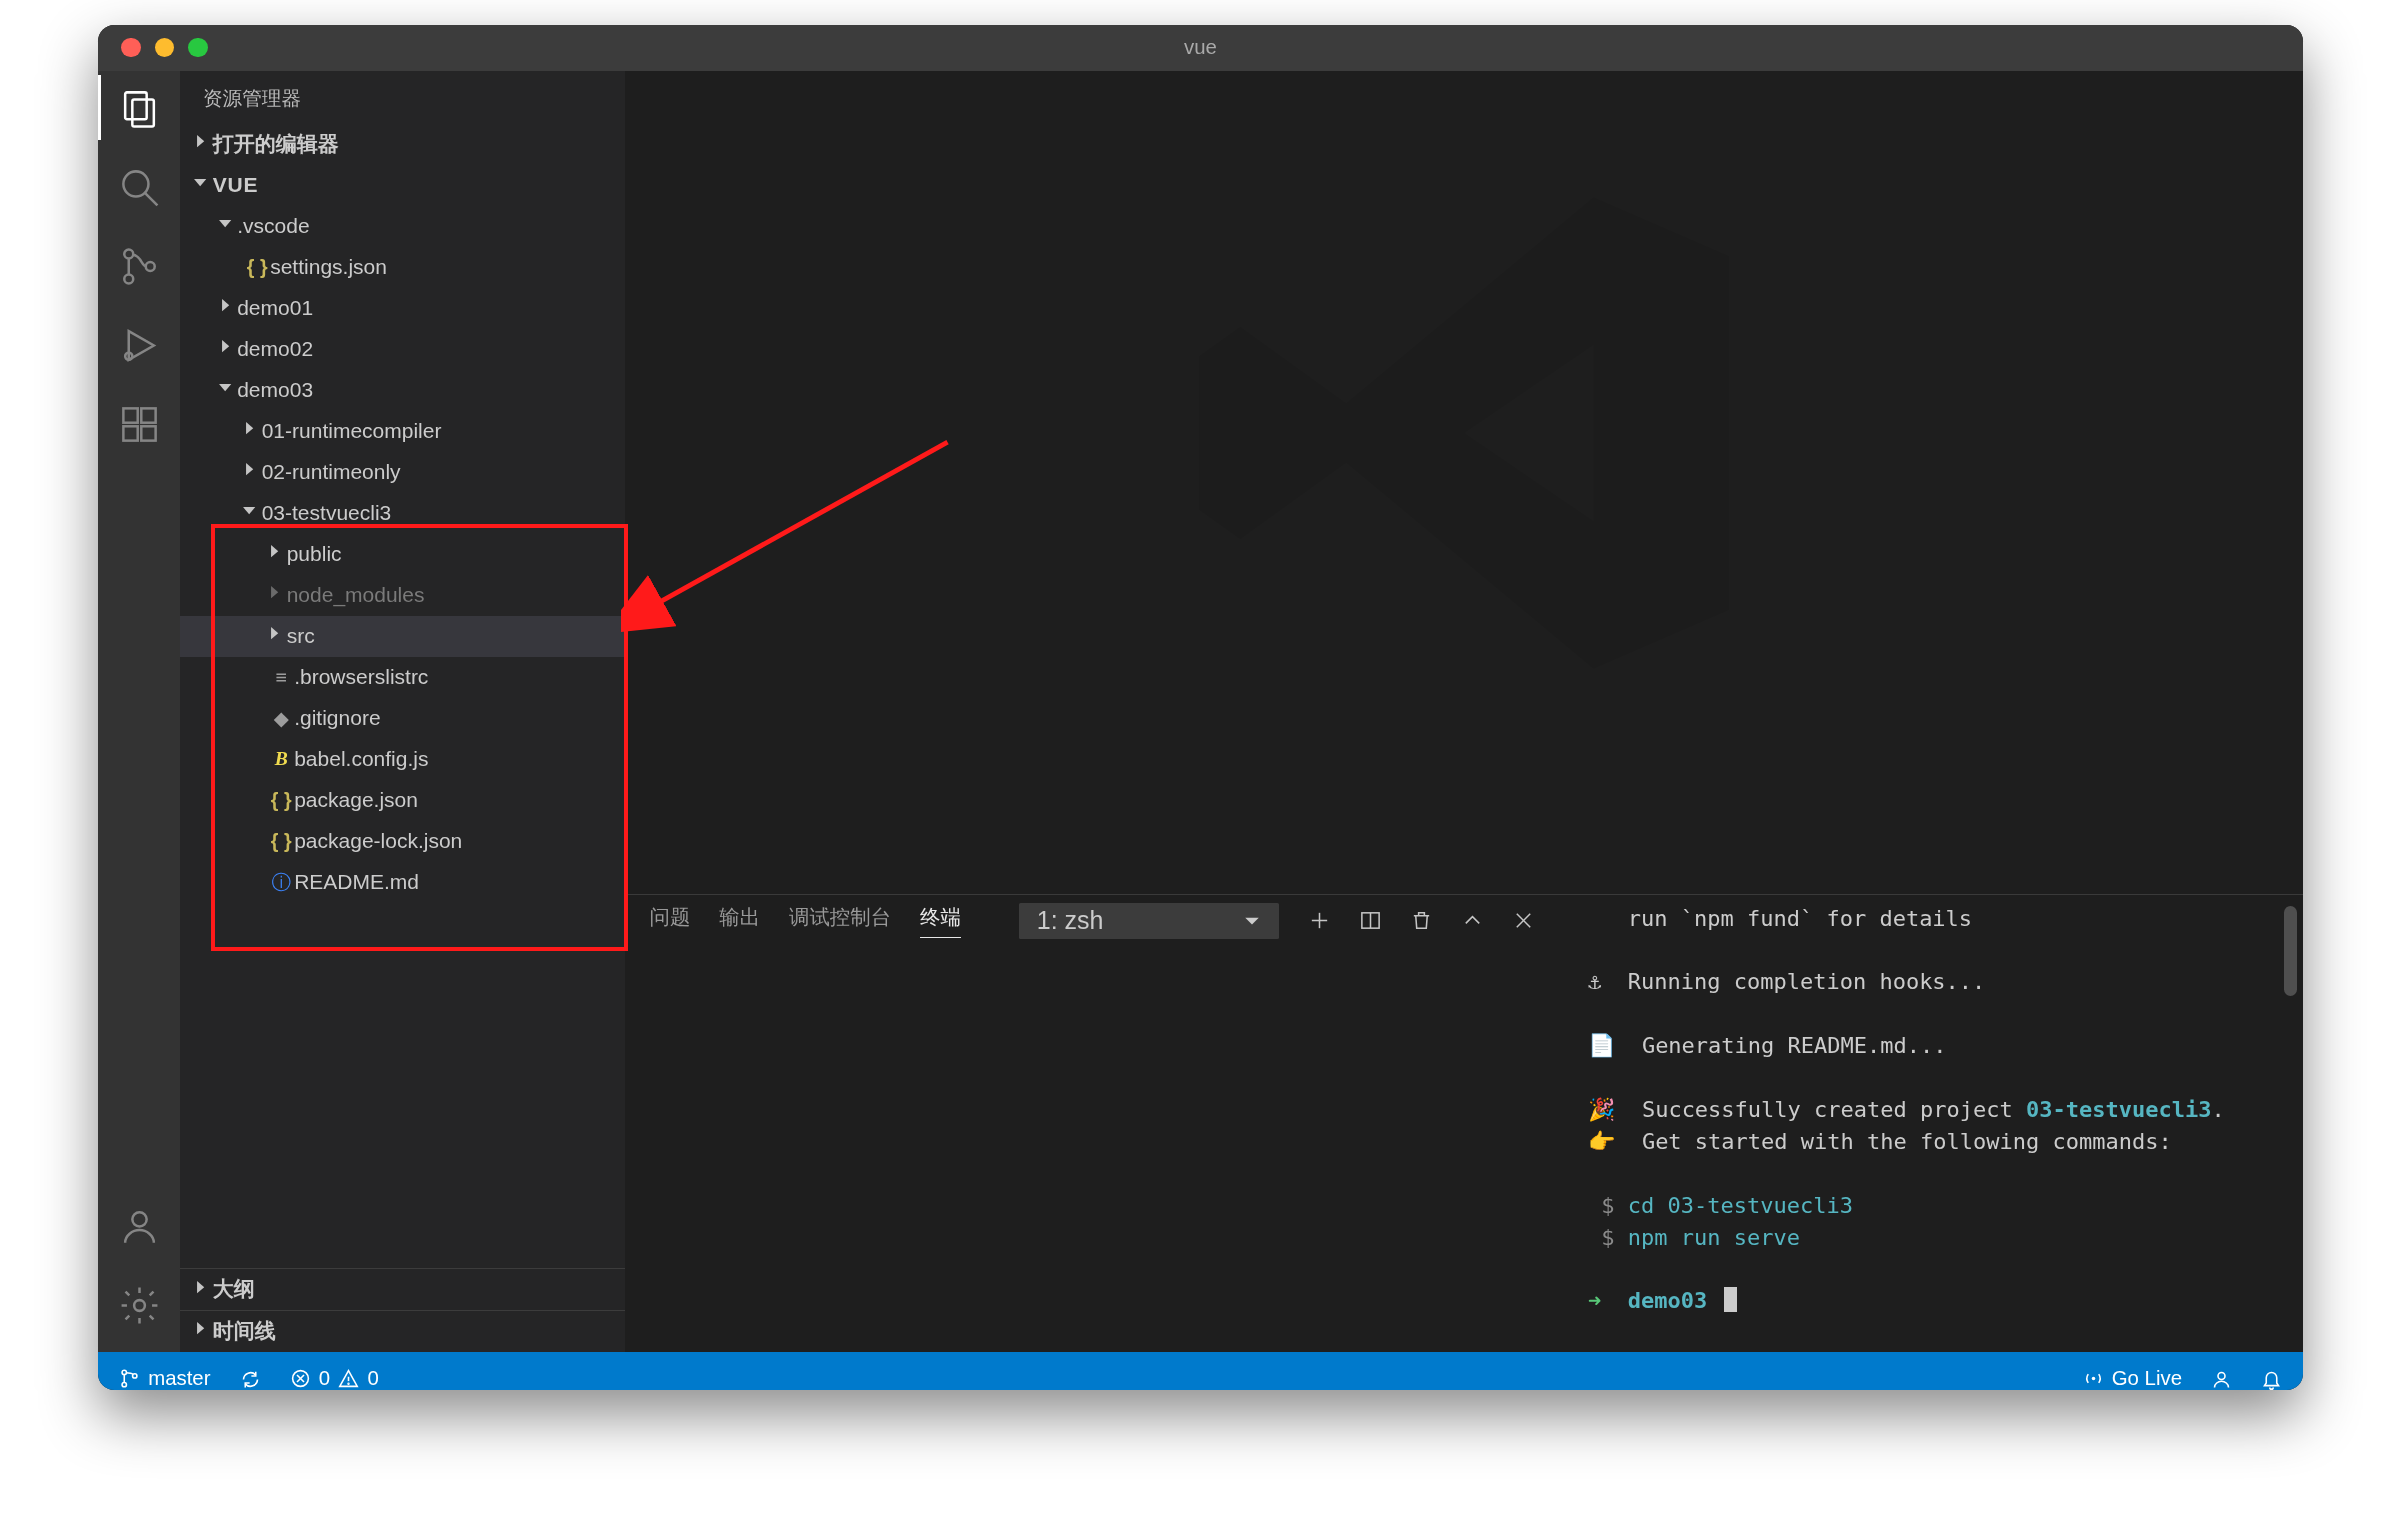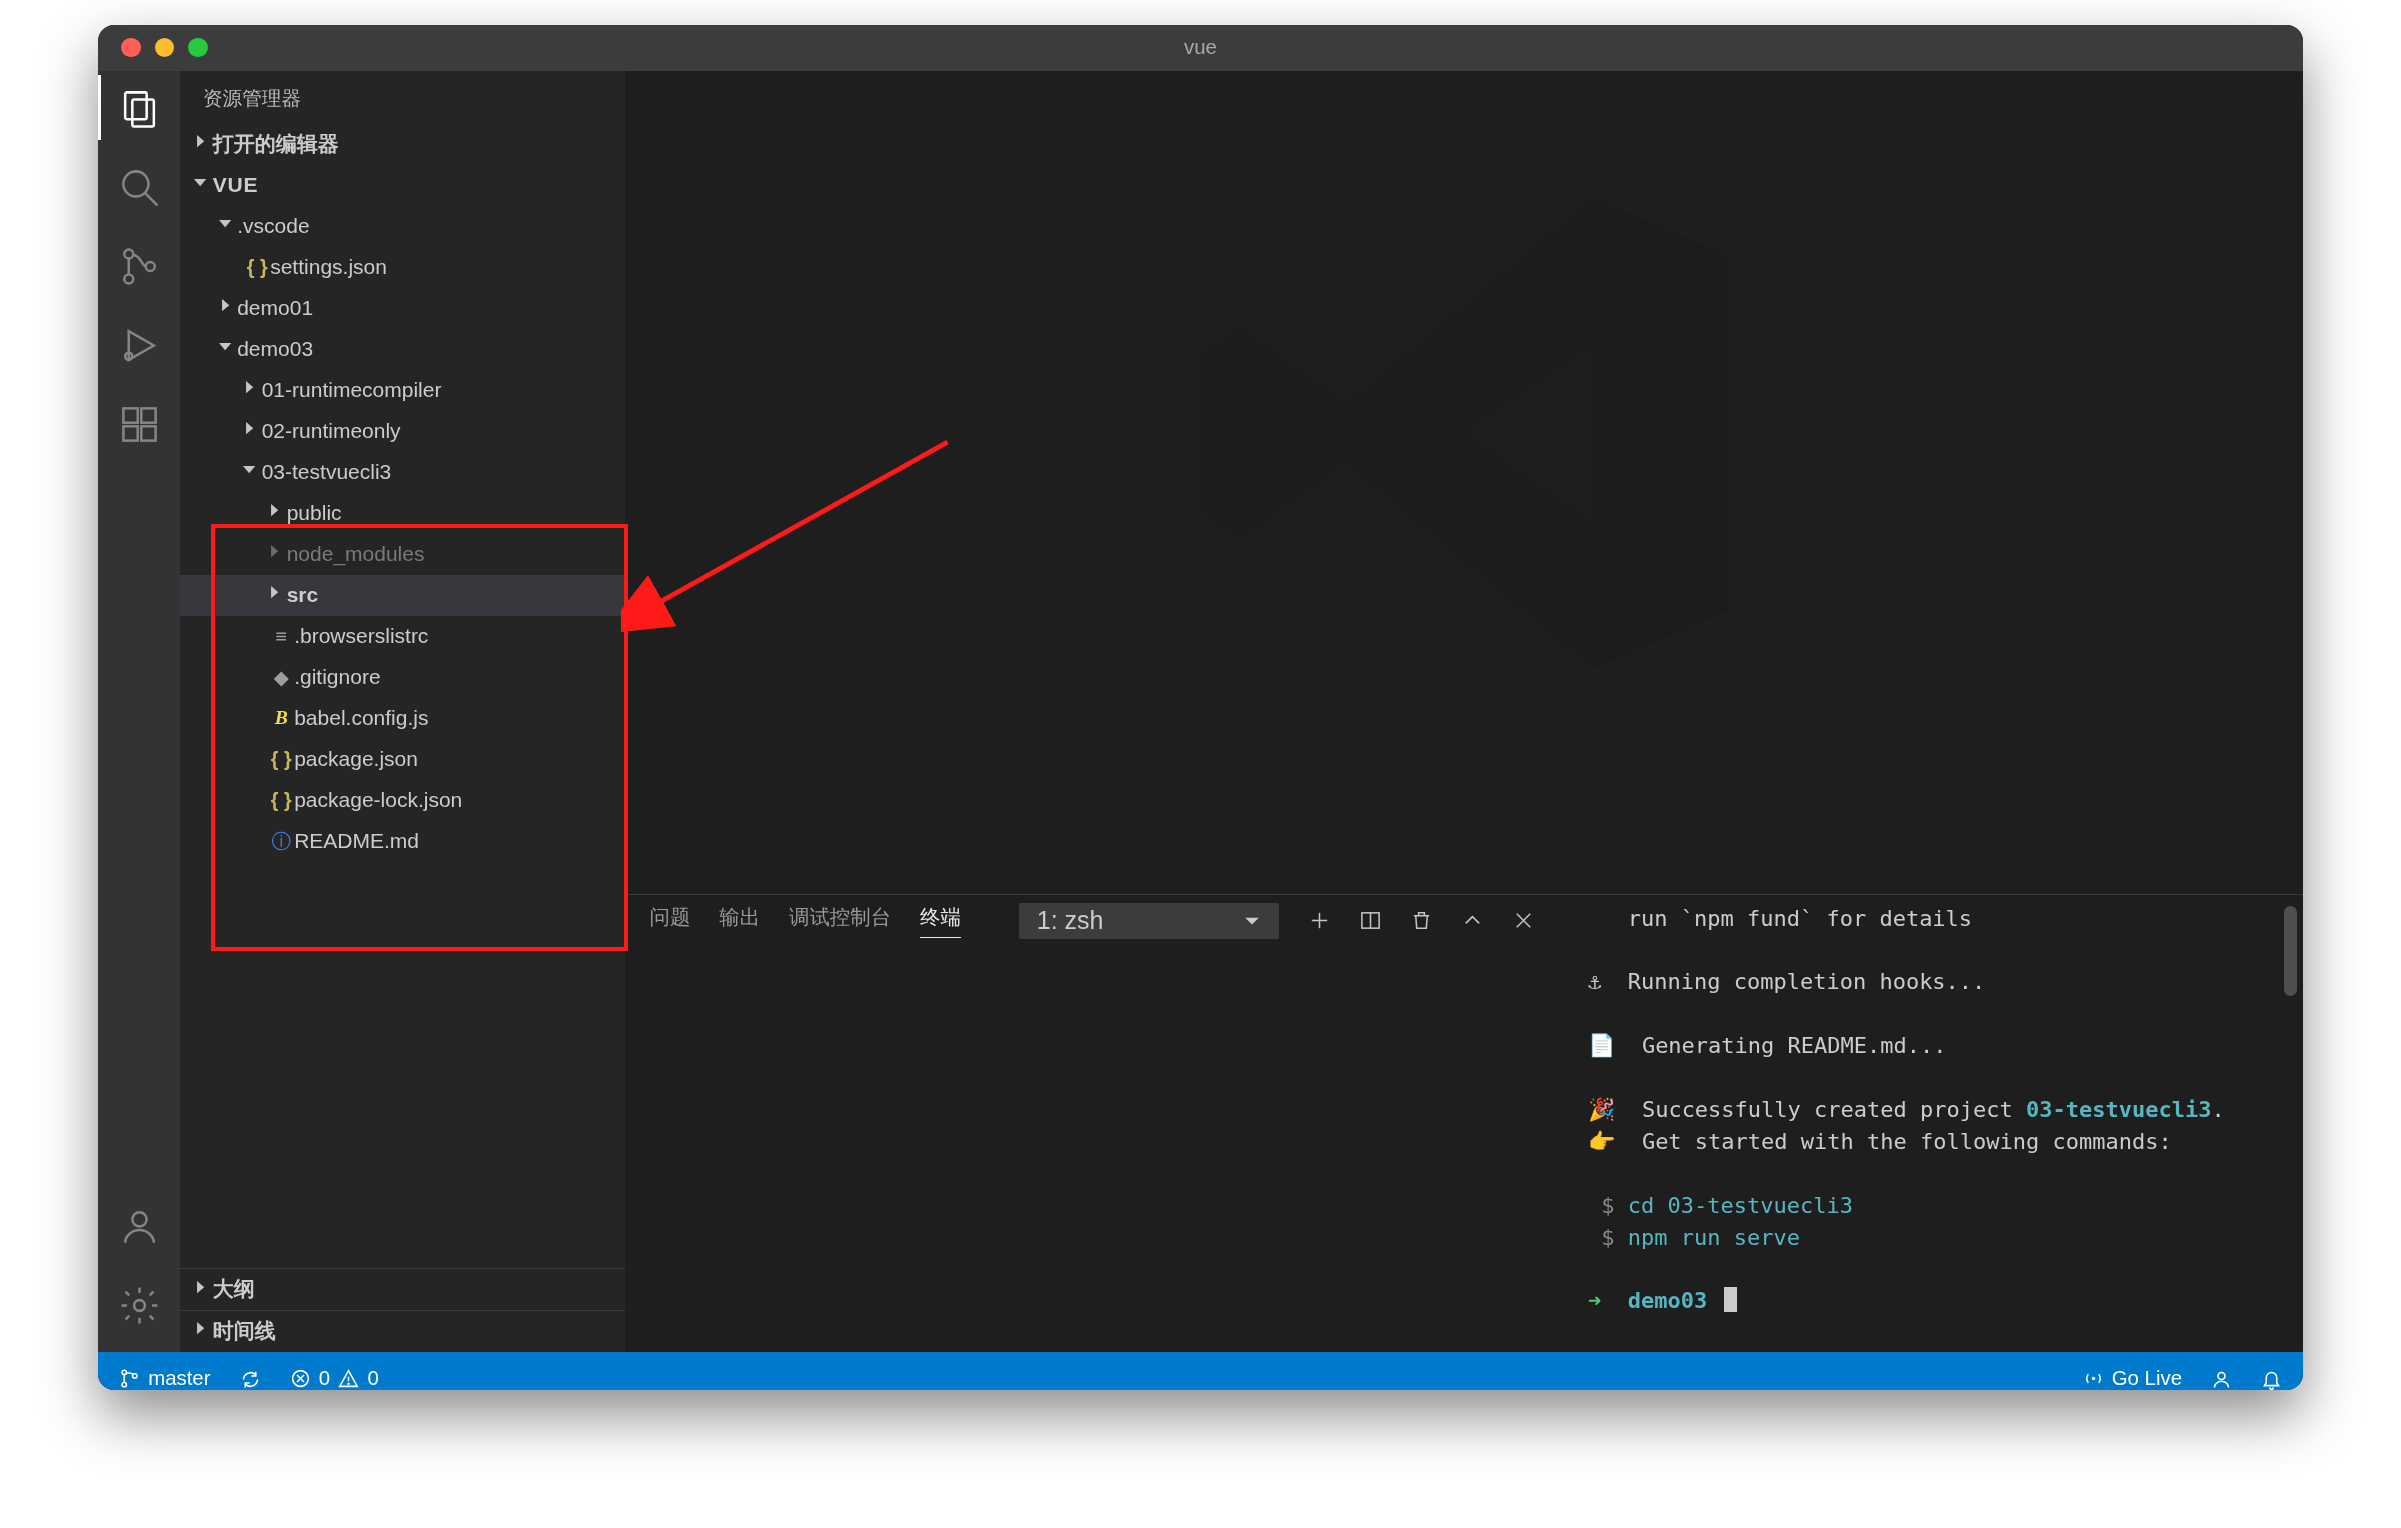--- a/index.html
+++ b/index.html
@@ -90,21 +90,21 @@
   }
   .section-header, .tree-row {
     display: flex; align-items: center;
     height: 41px;
     padding-left: 8.2px;
     cursor: pointer;
   }
   .section-header { font-weight: 600; color: #cccccc; }
   .tree-row { color: #cccccc; font-weight: 400; }
   .tree-row.dim { color: #7a7a7a; }
-  .tree-row.selected { background: #37373d; font-weight: bold; }
+  .tree-row.selected { background: #37373d; }
   .twisty {
     width: 24.5px; text-align: center; color: #c5c5c5; font-size: 18px;
     transform-origin: center;
   }
   .twisty svg { width: 16.3px; height: 16.3px; fill: #c5c5c5; }
   .twisty.rot90 svg { transform: rotate(90deg); }
   .ficon { width: 26px; display:inline-flex; justify-content:center; font-size: 19.6px; }
   .ficon.braces { color: #c9b85a; font-weight: 600; }
   .ficon.babel { color: #f0db4f; font-style: italic; font-weight: bold; font-family: serif;}
   .ficon.info { color: #3b82f6; }
@@ -312,20 +312,27 @@
           <span class="indent" style="width:56px"></span>
           <span class="ficon braces">{ }</span>
           <span>settings.json</span>
         </div>
         <div class="tree-row">
           <span class="indent" style="width:24.5px"></span>
           <span class="twisty"><svg viewBox="0 0 16 16">
                 <path d="M5 2l7 6-7 6z"></path>
               </svg></span>
           <span>demo01</span>
+        </div>
+        <div class="tree-row">
+          <span class="indent" style="width:24.5px"></span>
+          <span class="twisty"><svg viewBox="0 0 16 16">
+                <path d="M5 2l7 6-7 6z"></path>
+              </svg></span>
+          <span>demo02</span>
         </div>
         <div class="tree-row">
           <span class="indent" style="width:24.5px"></span>
           <span class="twisty rot90"><svg viewBox="0 0 16 16">
                 <path d="M5 2l7 6-7 6z"></path>
               </svg></span>
           <span>demo03</span>
         </div>
         <div class="tree-row">
           <span class="indent" style="width:49px"></span>

